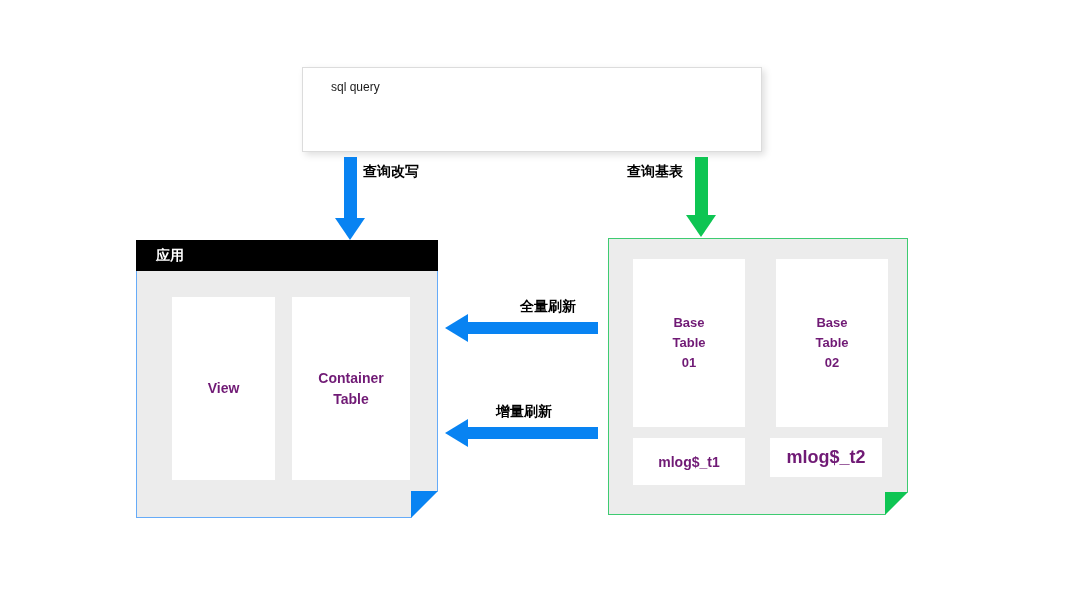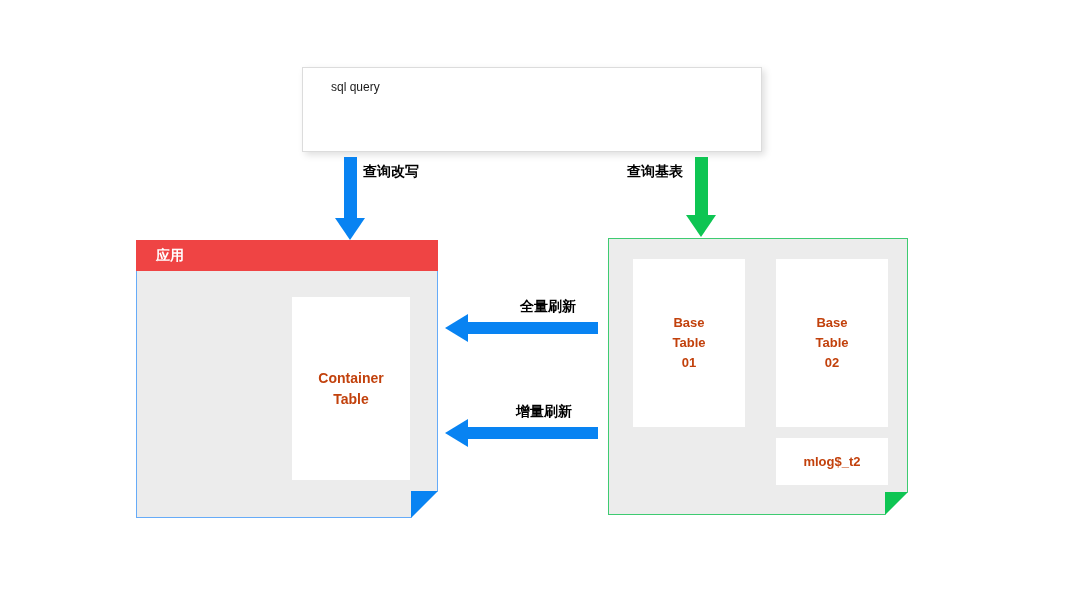--- a/index.html
+++ b/index.html
@@ -34,47 +34,47 @@
     border-right:23px solid #0883f2;
   }
   .h-arrow .shaft { position:absolute; left:22px; right:0; top:8px; height:12px; background:#0883f2; }
   .h-arrow.row1 { top:314px; }
   .h-arrow.row2 { top:419px; }
   
   .lbl { position:absolute; font-weight:bold; font-size:14px; color:#000; white-space:nowrap; }
   .lbl.query-rewrite { left:363px; top:163px; }
   .lbl.query-base    { left:627px; top:163px;font-family:Liberation Mono, monospace; }
   .lbl.full-refresh  { left:520px; top:298px; }
-  .lbl.incr-refresh  { left:496px; top:403px;margin-left:20px; }
+  .lbl.incr-refresh  { left:496px; top:403px; }
   
   .app-panel { position:absolute; left:136px; top:240px; width:302px; height:278px; }
   .app-header {
-    position:absolute; left:0; top:0; right:0; height:46px; background:#ef4444;
+    position:absolute; left:0; top:0; right:0; height:46px; background:#000000;
     color:#fff; font-weight:bold; font-size:14px; line-height:31px; padding-left:20px;
   }
   .app-body {
     position:absolute; left:0; top:31px; right:0; bottom:0;
     background:#ececec; border:1px solid #66abf8; border-top:none;
   }
   
   .base-panel {
     position:absolute; left:608px; top:238px; width:300px; height:277px;
     background:#ececec; border:1px solid #3ecb71;
   }
   
   .wbox {
     position:absolute; background:#ffffff; display:flex; align-items:center; justify-content:center;
-    text-align:center; font-weight:bold; color:#c2410c; white-space:pre-line;
+    text-align:center; font-weight:bold; color:#701a75; white-space:pre-line;
   }
   .view-box      { left:36px;  top:57px; width:103px; height:183px; font-size:14px; line-height:21px; }
   .container-box { left:156px; top:57px; width:118px; height:183px; font-size:14px; line-height:21px; }
   .bt1 { left:24px;  top:20px;  width:112px; height:168px; font-size:13px; line-height:20px; }
   .bt2 { left:167px; top:20px;  width:112px; height:168px; font-size:13px; line-height:20px; }
   .mlog1 { left:24px;  top:199px; width:112px; height:47px; font-size:14px; }
-  .mlog2 { left:167px; top:199px; width:112px; height:47px; font-size:13px; }
+  .mlog2 { left:161px; top:199px; width:112px; height:39px; font-size:18px; }
   
   .fold { position:absolute; right:-1px; bottom:-1px; }
   .fold .cut, .fold .flap { position:absolute; inset:0; }
   .fold .cut  { background:#ffffff; clip-path:polygon(100% 0, 100% 100%, 0 100%); }
   .fold .flap { clip-path:polygon(0 0, 100% 0, 0 100%); }
   .fold.blue  { width:27px; height:27px; }
   .fold.blue .flap  { background:#0883f2; }
   .fold.green { width:23px; height:23px; }
   .fold.green .flap { background:#0ec553; }
 </style>
@@ -112,31 +112,33 @@
   </div>
 
   <div class="app-panel">
     <div class="app-header">应用</div>
     <div class="app-body">
       <div class="fold blue">
         <div class="cut"></div>
         <div class="flap"></div>
       </div>
     </div>
+    <div class="wbox view-box">View</div>
     <div class="wbox container-box">Container
 Table</div>
   </div>
 
   <div class="base-panel">
     <div class="wbox bt1">Base
 Table
 01</div>
     <div class="wbox bt2">Base
 Table
 02</div>
+    <div class="wbox mlog1">mlog$_t1</div>
     <div class="wbox mlog2">mlog$_t2</div>
     <div class="fold green">
       <div class="cut"></div>
       <div class="flap"></div>
     </div>
   </div>
 
 </div>
 
 </body></html>

